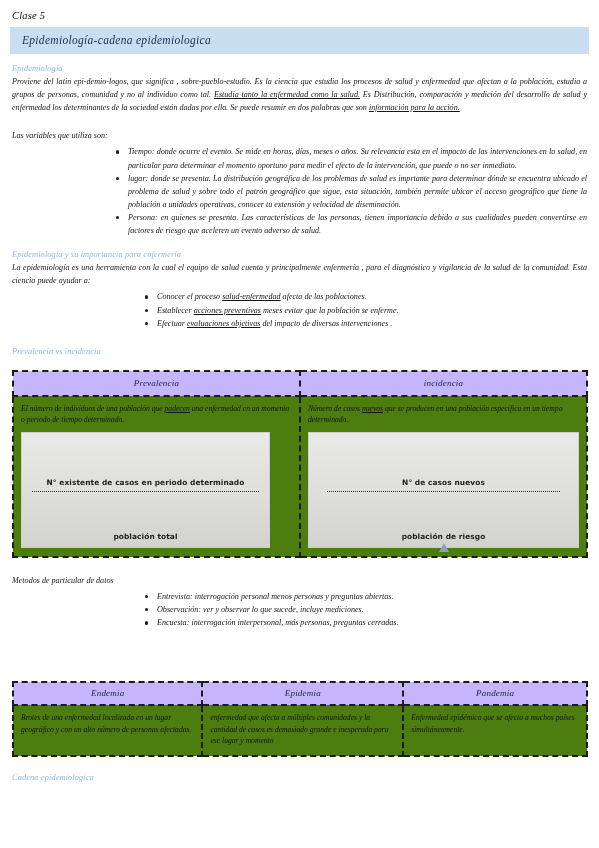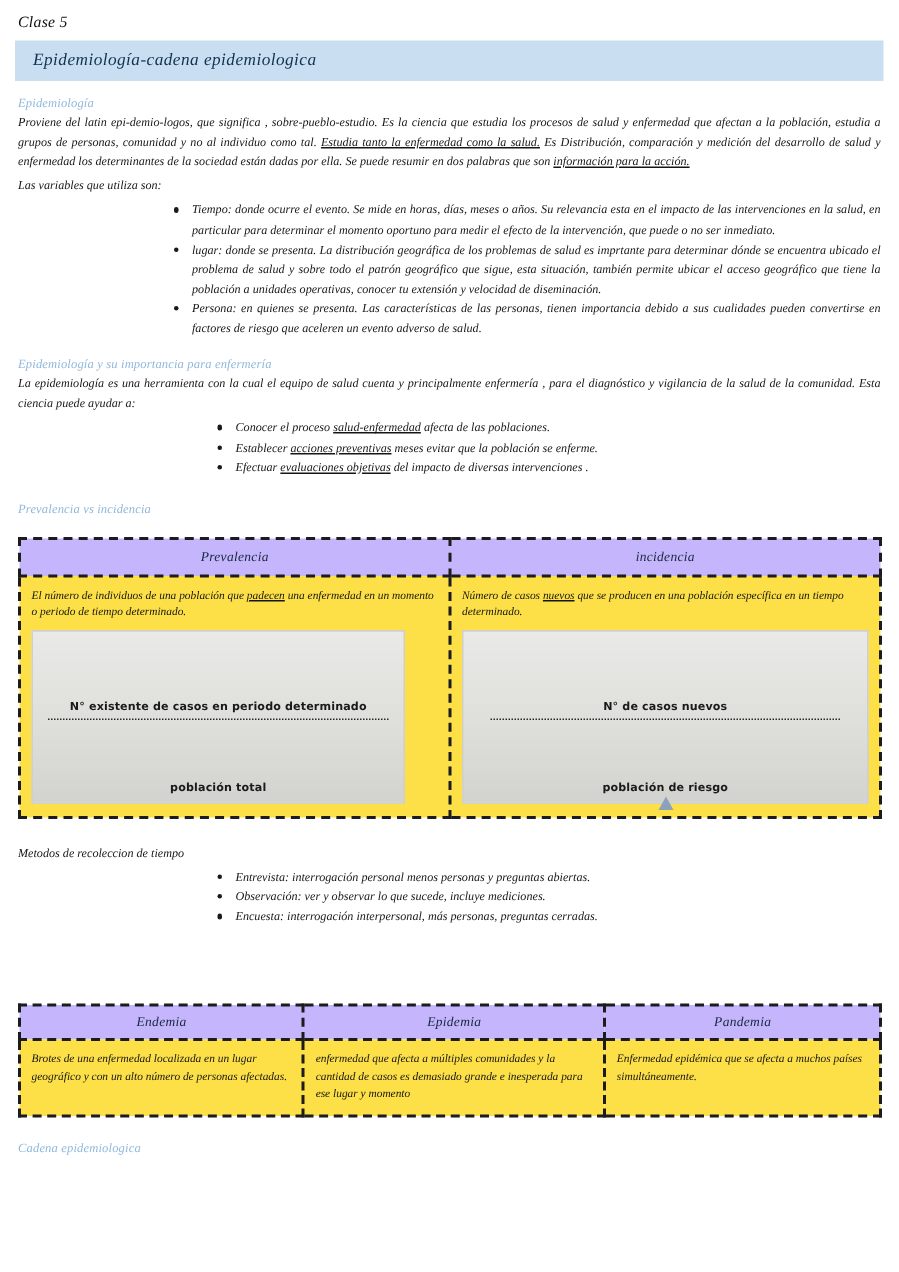--- a/index.html
+++ b/index.html
@@ -55,21 +55,21 @@
   
   .para {
     font-style: italic;
     font-size: 8.1px;
     line-height: 1.62;
     color: #161616;
     margin: 0 0 0 2px;
     text-align: justify;
     padding-right: 2px;
   }
-  .para.spaced { margin-top: 3px; }
+  .para.spaced { margin-top: 15px; }
   .u { text-decoration: underline; }
 
   
   ul.bullets {
     list-style: none;
     margin: 3px 0 0 0;
     padding: 0;
   }
   ul.bullets li {
     position: relative;
@@ -112,21 +112,21 @@
     background: #c4b5fd;
     text-align: center;
     font-weight: normal;
     font-style: italic;
     font-size: 9px;
     color: #15283a;
     padding: 6px 0 7px 0;
     letter-spacing: .2px;
   }
   .tbl td {
-    background: #fde047;
+    background: #4d7c0f;
     padding: 6px 7px 8px 7px;
   }
   .cell-text {
     font-style: italic;
     font-size: 7.6px;
     line-height: 1.52;
     color: #141414;
     margin: 0 0 6px 0;
   }
 
@@ -226,21 +226,21 @@
           <div class="formula-bar"></div>
           <div class="formula-den">población de riesgo</div>
           <div class="cursor-arrow"></div>
         </div>
       </td>
     </tr>
   </tbody>
     </table>
 
   <div class="block-gap-md"></div>
-  <p class="para">Metodos de recoleccion de tiempo</p>
+  <p class="para">Metodos de particular de datos</p>
 
   <ul class="bullets indent-mid">
     <li>Entrevista: interrogación personal menos personas y preguntas abiertas.</li>
     <li>Observación: ver y observar lo que sucede, incluye mediciones.</li>
     <li>Encuesta: interrogación interpersonal, más personas, preguntas cerradas.</li>
   </ul>
 
   <div class="block-gap-lg"></div>
 
   <table class="tbl bottom">

